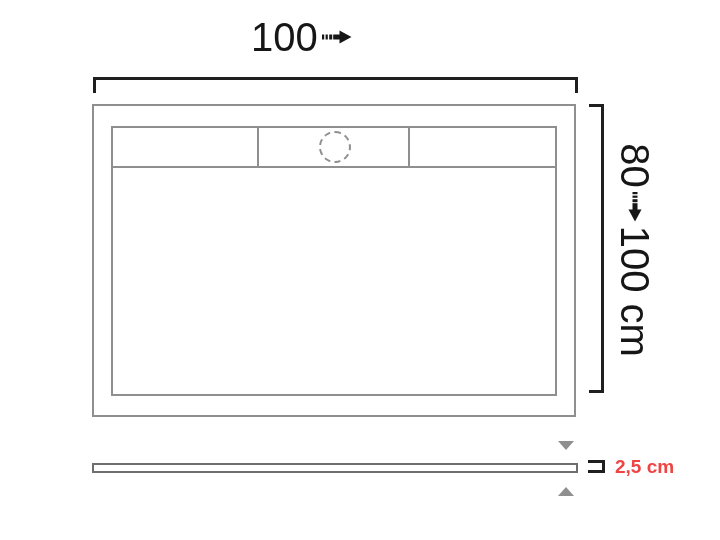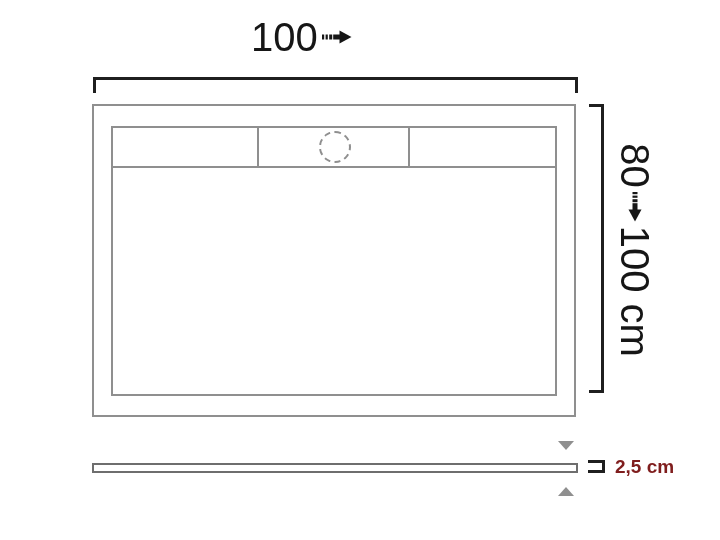--- a/index.html
+++ b/index.html
@@ -123,21 +123,21 @@
     border-right: 3px solid #1f1f1f;
     border-bottom: 3px solid #1f1f1f;
     box-sizing: border-box;
   }
   .thickness-label {
     position: absolute;
     left: 615px; top: 455px;
     font-size: 19px;
     line-height: 23px;
     font-weight: 600;
-    color: #7f1d1d;
+    color: #ef4444;
     white-space: nowrap;
   }
 </style>
 </head>
 <body>
 
 <div class="canvas">
 
   <div class="dim-label top-label">
     <span>100</span>

